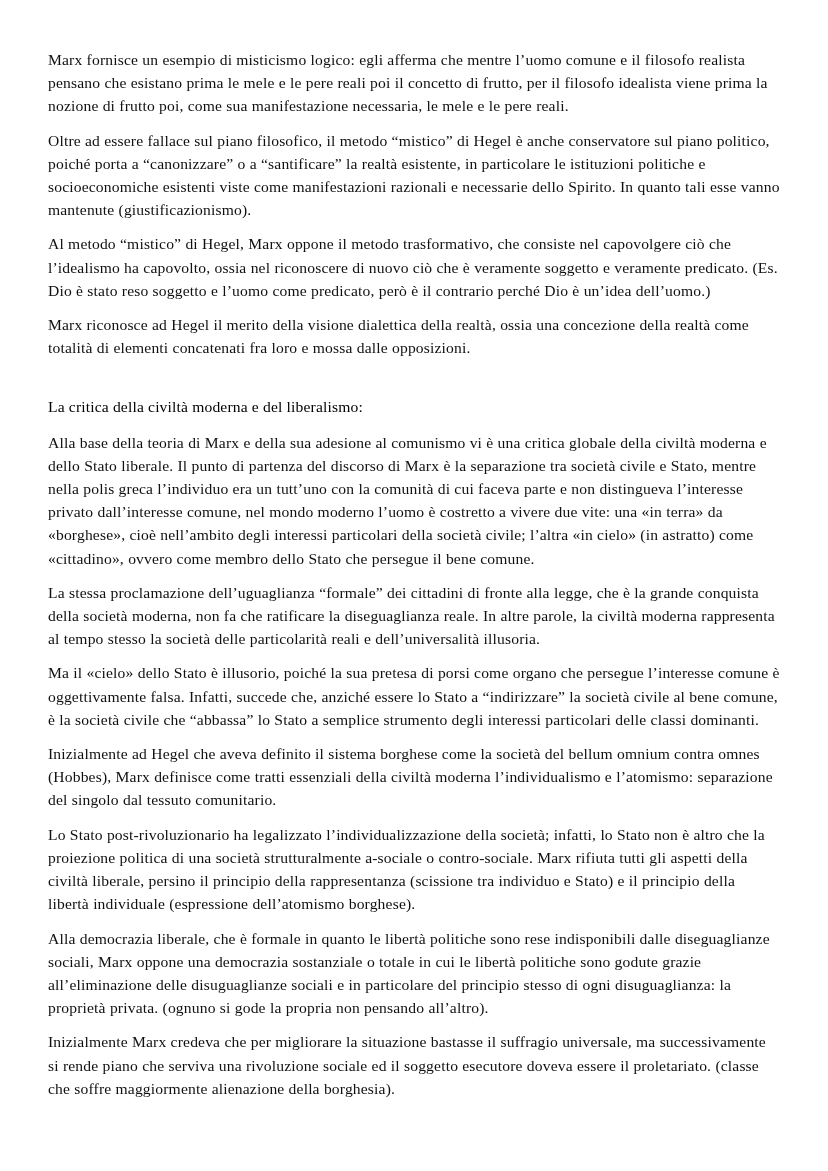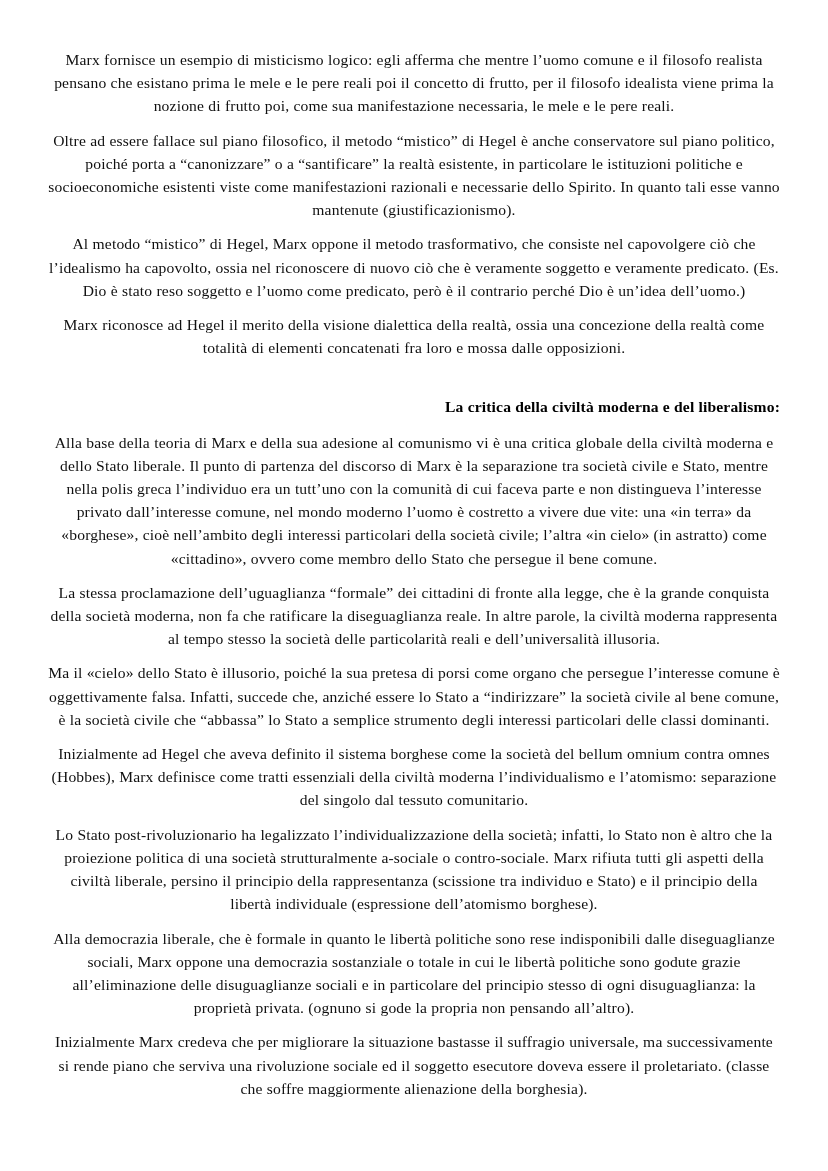--- a/index.html
+++ b/index.html
@@ -23,31 +23,31 @@
     box-sizing: border-box;
     padding: 48px 50px 0 48px;
   }
   .doc-body {
     width: 732px;
   }
   p.para {
     margin: 0 0 11px 0;
     font-size: 15.6px;
     line-height: 23.2px;
-    text-align: center;
+    text-align: left;
     color: #101010;
     letter-spacing: 0.01em;
     word-spacing: 0.01em;
   }
   h2.section-heading {
     margin: 36px 0 12px 0;
     font-size: 15.6px;
     line-height: 23.2px;
-    font-weight: bold;
-    text-align: right;
+    font-weight: normal;
+    text-align: left;
     color: #000000;
     letter-spacing: 0.01em;
   }
   p.para b, p.para strong {
     font-weight: normal;
   }
 </style>
 </head>
 <body>
 

